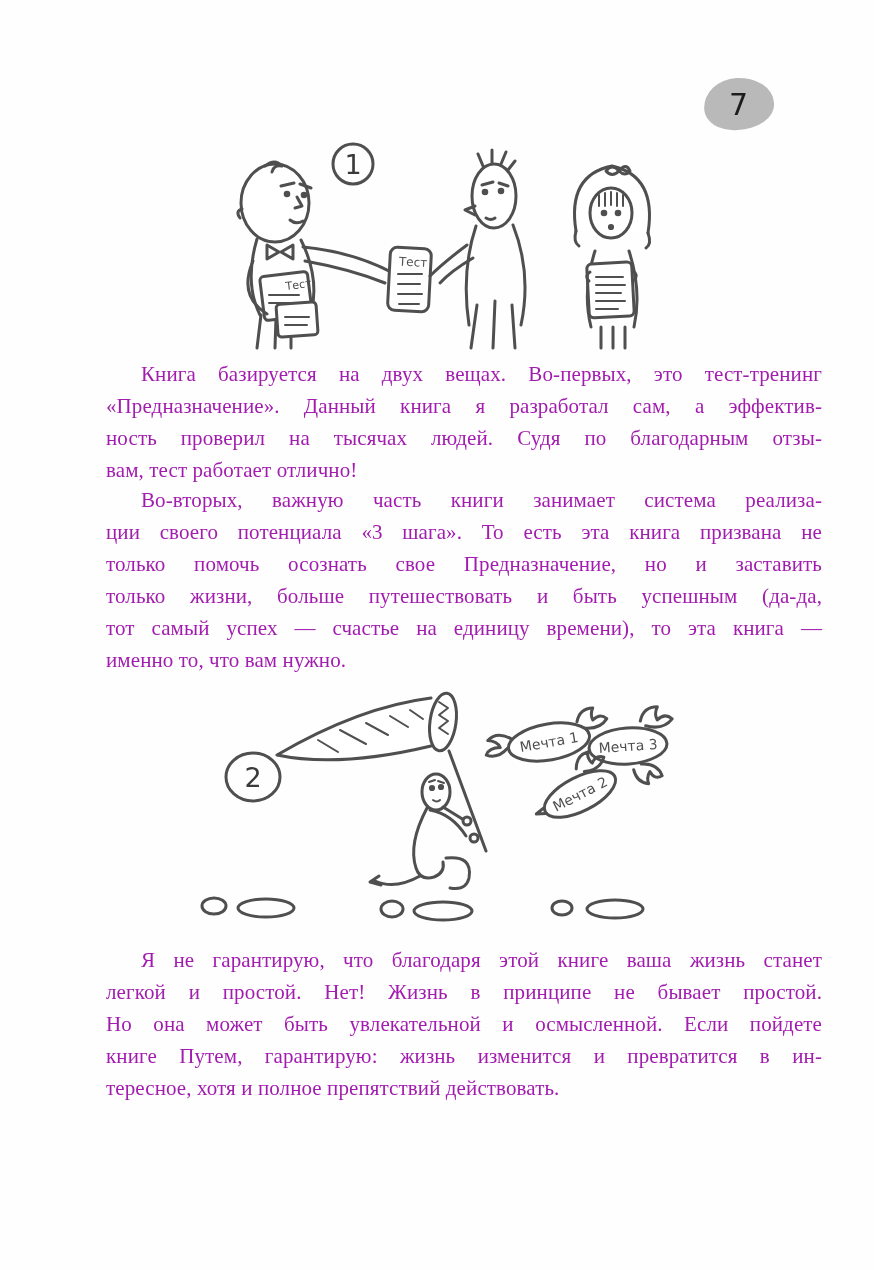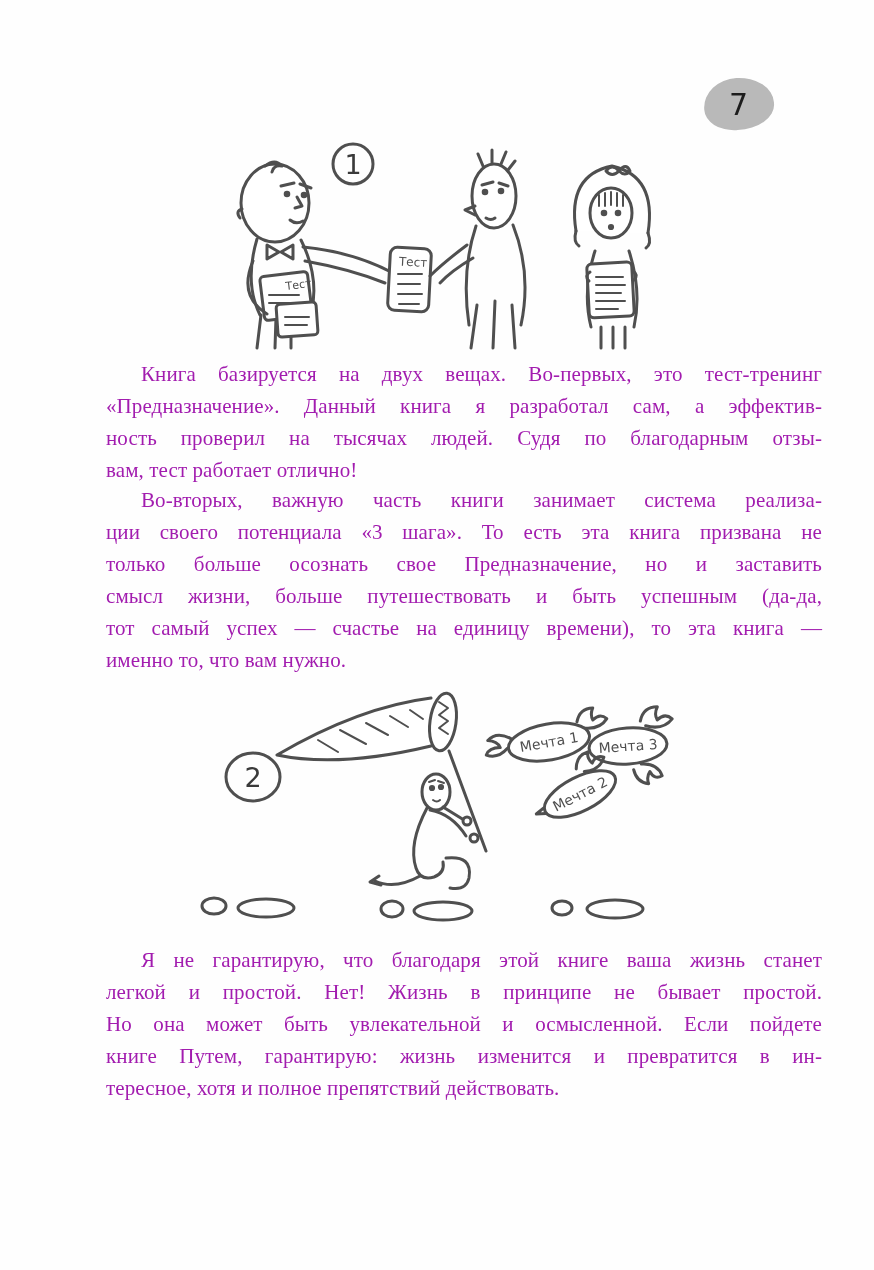--- a/index.html
+++ b/index.html
@@ -145,22 +145,22 @@
   <div class="paragraph" id="paragraph-1">
       <div class="line first">Книга базируется на двух вещах. Во-первых, это тест-тренинг</div>
       <div class="line">«Предназначение». Данный книга я разработал сам, а эффектив-</div>
       <div class="line">ность проверил на тысячах людей. Судя по благодарным отзы-</div>
       <div class="line last">вам, тест работает отлично!</div>
     </div>
 
   <div class="paragraph" id="paragraph-2">
       <div class="line first">Во-вторых, важную часть книги занимает система реализа-</div>
       <div class="line">ции своего потенциала «3 шага». То есть эта книга призвана не</div>
-      <div class="line">только больше осознать свое Предназначение, но и заставить</div>
-      <div class="line">смысл жизни, больше путешествовать и быть успешным (да-да,</div>
+      <div class="line">только помочь осознать свое Предназначение, но и заставить</div>
+      <div class="line">только жизни, больше путешествовать и быть успешным (да-да,</div>
       <div class="line">тот самый успех — счастье на единицу времени), то эта книга —</div>
       <div class="line last">именно то, что вам нужно.</div>
     </div>
 
   <div class="illus" id="illustration-2">
     <svg viewBox="0 0 500 245">
       <g class="ink">
 
         <g>
           <ellipse cx="73" cy="97" rx="27" ry="24"></ellipse>

